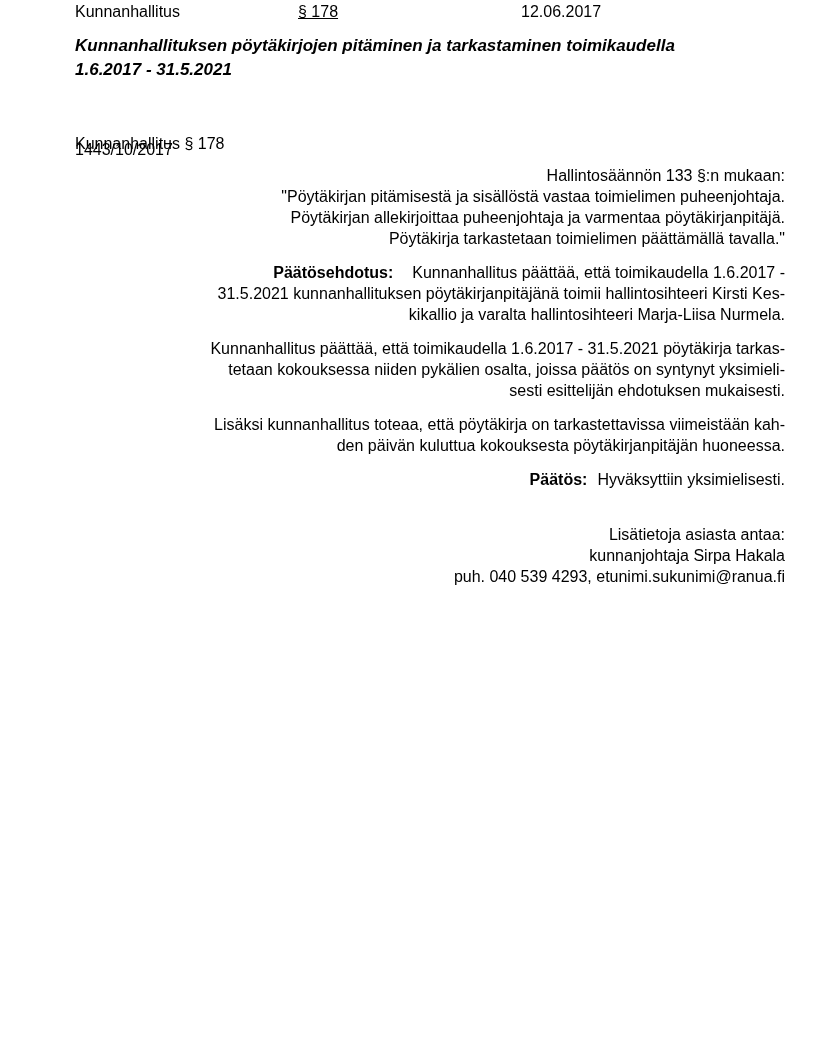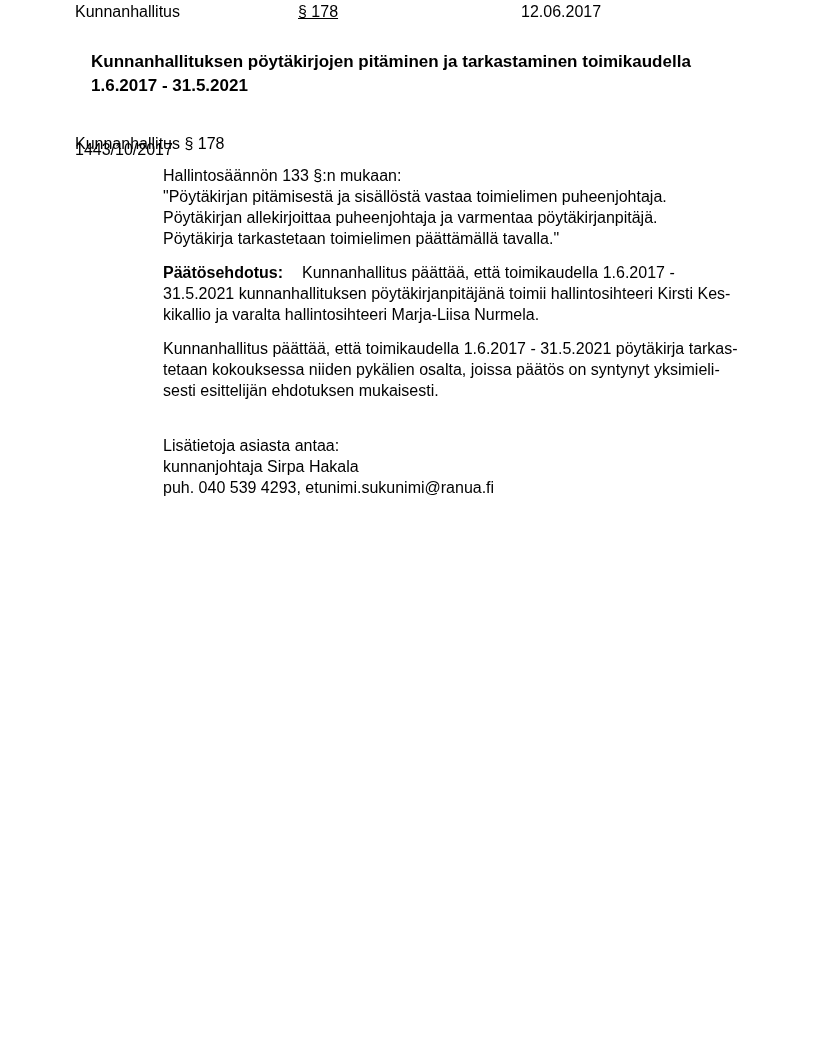--- a/index.html
+++ b/index.html
@@ -15,33 +15,35 @@
     overflow: hidden;
   }
   .header { position: absolute; top: 1px; left: 0; right: 0; height: 20px; }
   .h-left  { position: absolute; left: 75px;  top: 0; }
   .h-mid   { position: absolute; left: 298px; top: 0; text-decoration: underline; }
   .h-right { position: absolute; left: 521px; top: 0; text-align: center; }
   .title {
     position: absolute;
     left: 75px;
     top: 34px;
-    margin: 16px;
+    margin: 0;
     font-size: 17px;
     font-weight: bold;
     line-height: 24px;
     white-space: pre-line;
+    font-style: italic;
   }
   .case    { position: absolute; left: 75px; top: 111px; margin-top: 28px; }
   .subhead { position: absolute; left: 75px; top: 133px; }
   .bodyblock {
     position: absolute;
     left: 163px;
     top: 165px;
     width: 622px;
+    text-align: right;
   }
   .para { margin: 0 0 13px 0; }
   .contact { margin-top: 34px; }
   .ml { white-space: pre-line; }
   .lead { font-weight: bold; }
   .lead-proposal { margin-right: 19px; }
   .lead-decision { margin-right: 10px; }
 </style>
 </head>
 <body>
@@ -65,18 +67,21 @@
     <p class="para ml">Hallintosäännön 133 §:n mukaan:
 "Pöytäkirjan pitämisestä ja sisällöstä vastaa toimielimen puheenjohtaja.
 Pöytäkirjan allekirjoittaa puheenjohtaja ja varmentaa pöytäkirjanpitäjä.
 Pöytäkirja tarkastetaan toimielimen päättämällä tavalla."</p>
     <p class="para"><span class="lead lead-proposal">Päätösehdotus:</span><span class="ml">Kunnanhallitus päättää, että toimikaudella 1.6.2017 -
 31.5.2021 kunnanhallituksen pöytäkirjanpitäjänä toimii hallintosihteeri Kirsti Kes-
 kikallio ja varalta hallintosihteeri Marja-Liisa Nurmela.</span></p>
     <p class="para ml">Kunnanhallitus päättää, että toimikaudella 1.6.2017 - 31.5.2021 pöytäkirja tarkas-
 tetaan kokouksessa niiden pykälien osalta, joissa päätös on syntynyt yksimieli-
 sesti esittelijän ehdotuksen mukaisesti.</p>
+    <p class="para ml">Lisäksi kunnanhallitus toteaa, että pöytäkirja on tarkastettavissa viimeistään kah-
+den päivän kuluttua kokouksesta pöytäkirjanpitäjän huoneessa.</p>
+    <p class="para"><span class="lead lead-decision">Päätös:</span><span class="ml">Hyväksyttiin yksimielisesti.</span></p>
     <p class="para contact ml">Lisätietoja asiasta antaa:
 kunnanjohtaja Sirpa Hakala
 puh. 040 539 4293, etunimi.sukunimi@ranua.fi</p>
   </div>
 
 </div>
 
 </body></html>

